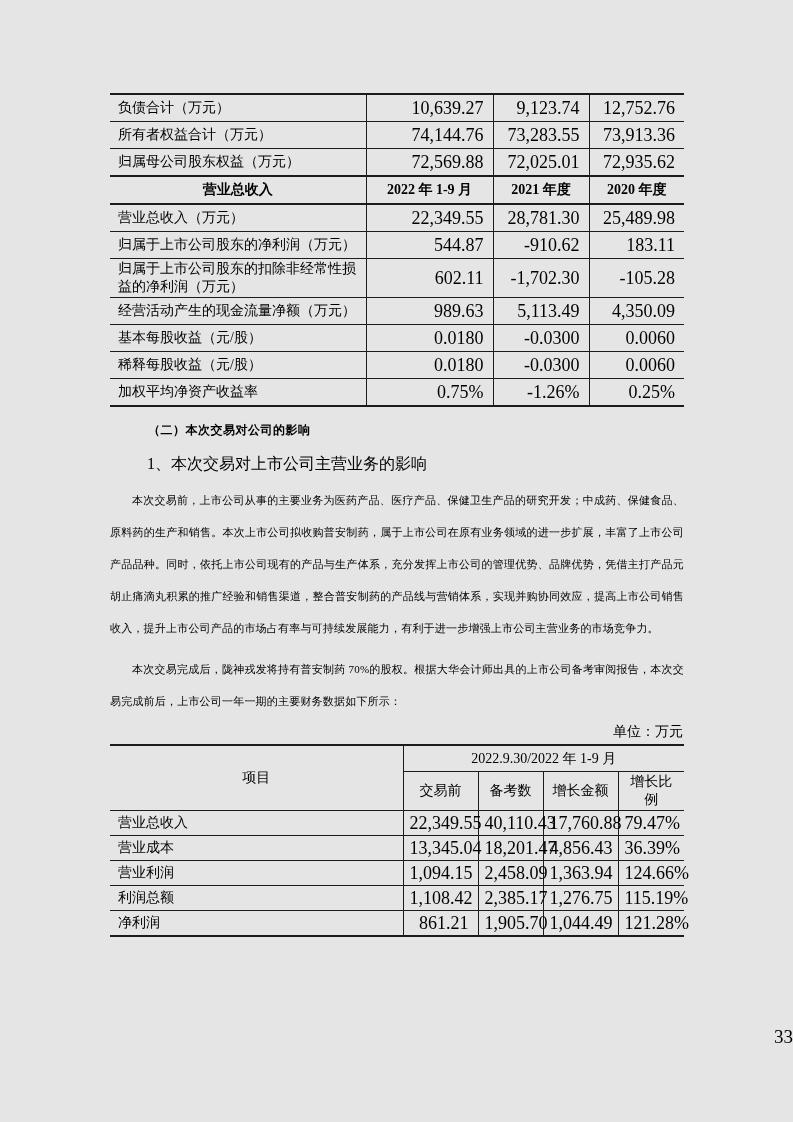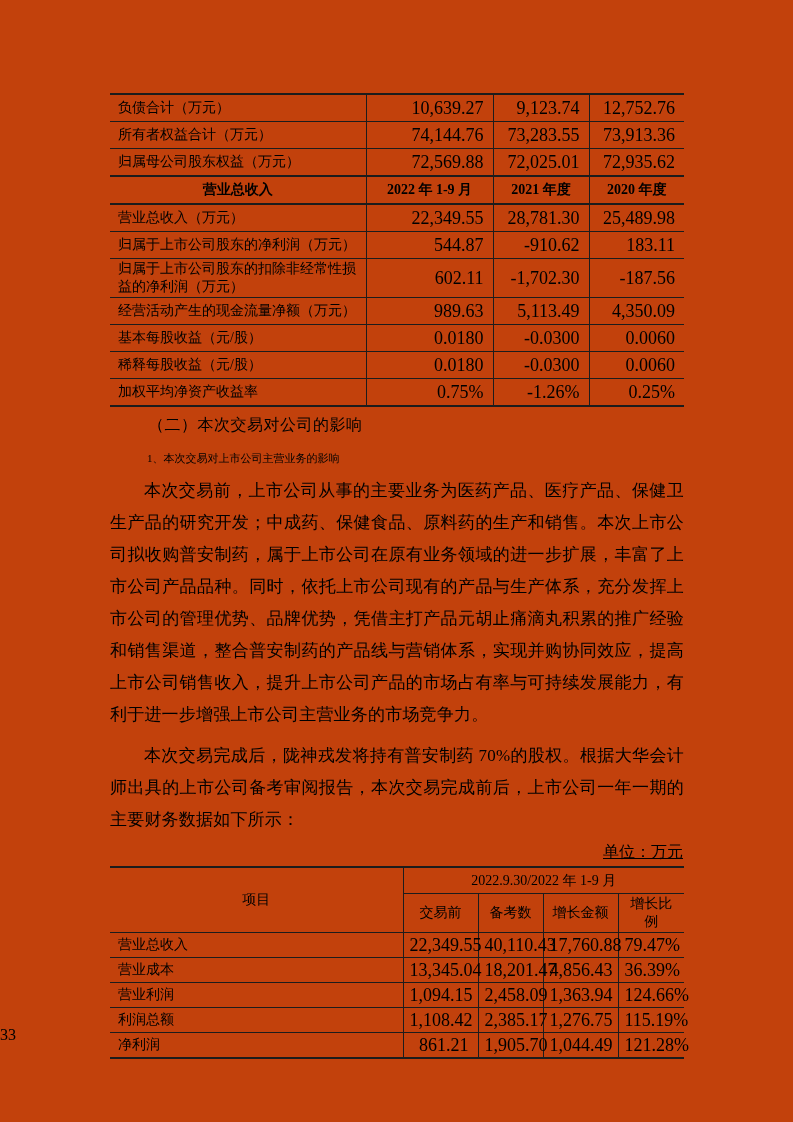--- a/index.html
+++ b/index.html
@@ -1,54 +1,54 @@
 <!DOCTYPE html>
 <html><head>
 <meta charset="utf-8">
 <style>
   html,body { margin:0; padding:0; background:#ffffff; }
   .page {
-    position:relative; width:793px; height:1122px; background:#c2410c;
+    position:relative; width:793px; height:1122px; background:#e5e5e5;
     font-family:"Liberation Serif","DejaVu Serif",serif; color:#000;
     overflow:hidden;
   }
   .content { position:absolute; left:110px; top:93px; width:574px; }
 
   table { border-collapse:collapse; width:574px; table-layout:fixed; }
   td, th { padding:1px 6px; font-size:14px; vertical-align:middle; }
 
   
   .t1 { border-top:2.5px solid #1c1c1c; border-bottom:2.5px solid #1c1c1c; }
   .t1 td { border:1px solid #1c1c1c; height:24px; }
   .t1 tr > :first-child { border-left:none; }
   .t1 tr > :last-child  { border-right:none;margin-top:28px; }
   .t1 .hrow td { text-align:center; font-weight:bold;
                  border-top:2.5px solid #1c1c1c; border-bottom:2.5px solid #1c1c1c; }
   .label { text-align:left; padding-left:8px; line-height:18px; }
   .num   { text-align:right; padding-right:9px; font-size:18px; }
 
   
-  .section-heading { margin:8px 0 0 38px; font-size:16px; font-weight:normal; letter-spacing:0.5px; }
-  .subheading { margin:15px 0 0 37px; font-size:11px; }
-  .para { margin:9px 0 0 0; font-size:17px; line-height:32px;
+  .section-heading { margin:15px 0 0 38px; font-size:12px; font-weight:bold; letter-spacing:0.5px; }
+  .subheading { margin:15px 0 0 37px; font-size:16px; }
+  .para { margin:9px 0 0 0; font-size:11px; line-height:32px;
           text-align:justify; text-indent:2em; letter-spacing:0.2px; }
-  .unit-note { text-align:right; font-size:16px; margin:6px 1px 3px 0;text-decoration:underline; }
+  .unit-note { text-align:right; font-size:14px; margin:6px 1px 3px 0; }
 
   
   .t2 { border-top:2.5px solid #1c1c1c; border-bottom:2.5px solid #1c1c1c; }
   .t2 th, .t2 td { border:1px solid #1c1c1c; }
   .t2 tr > :first-child { border-left:none; }
   .t2 tr > :last-child  { border-right:none; }
   .t2 thead th { text-align:center; font-weight:normal; }
   .t2 thead tr:first-child th { height:23px; }
   .t2 thead tr:last-child th { height:25px; }
   .t2 td { height:22px; }
 
   .page-num { position:absolute; top:1026px; left:0; width:100%;
-              text-align:left; font-size:16px; }
+              text-align:right; font-size:19px; }
 </style>
 </head>
 <body>
 
 <div class="page">
   <div class="content">
 
     <table class="t1">
       <colgroup>
         <col style="width:256px">
@@ -92,21 +92,21 @@
           <tr>
             <td class="label">归属于上市公司股东的净利润（万元）</td>
             <td class="num">544.87</td>
             <td class="num">-910.62</td>
             <td class="num">183.11</td>
           </tr>
           <tr>
             <td class="label">归属于上市公司股东的扣除非经常性损益的净利润（万元）</td>
             <td class="num">602.11</td>
             <td class="num">-1,702.30</td>
-            <td class="num">-187.56</td>
+            <td class="num">-105.28</td>
           </tr>
           <tr>
             <td class="label">经营活动产生的现金流量净额（万元）</td>
             <td class="num">989.63</td>
             <td class="num">5,113.49</td>
             <td class="num">4,350.09</td>
           </tr>
           <tr>
             <td class="label">基本每股收益（元/股）</td>
             <td class="num">0.0180</td>

